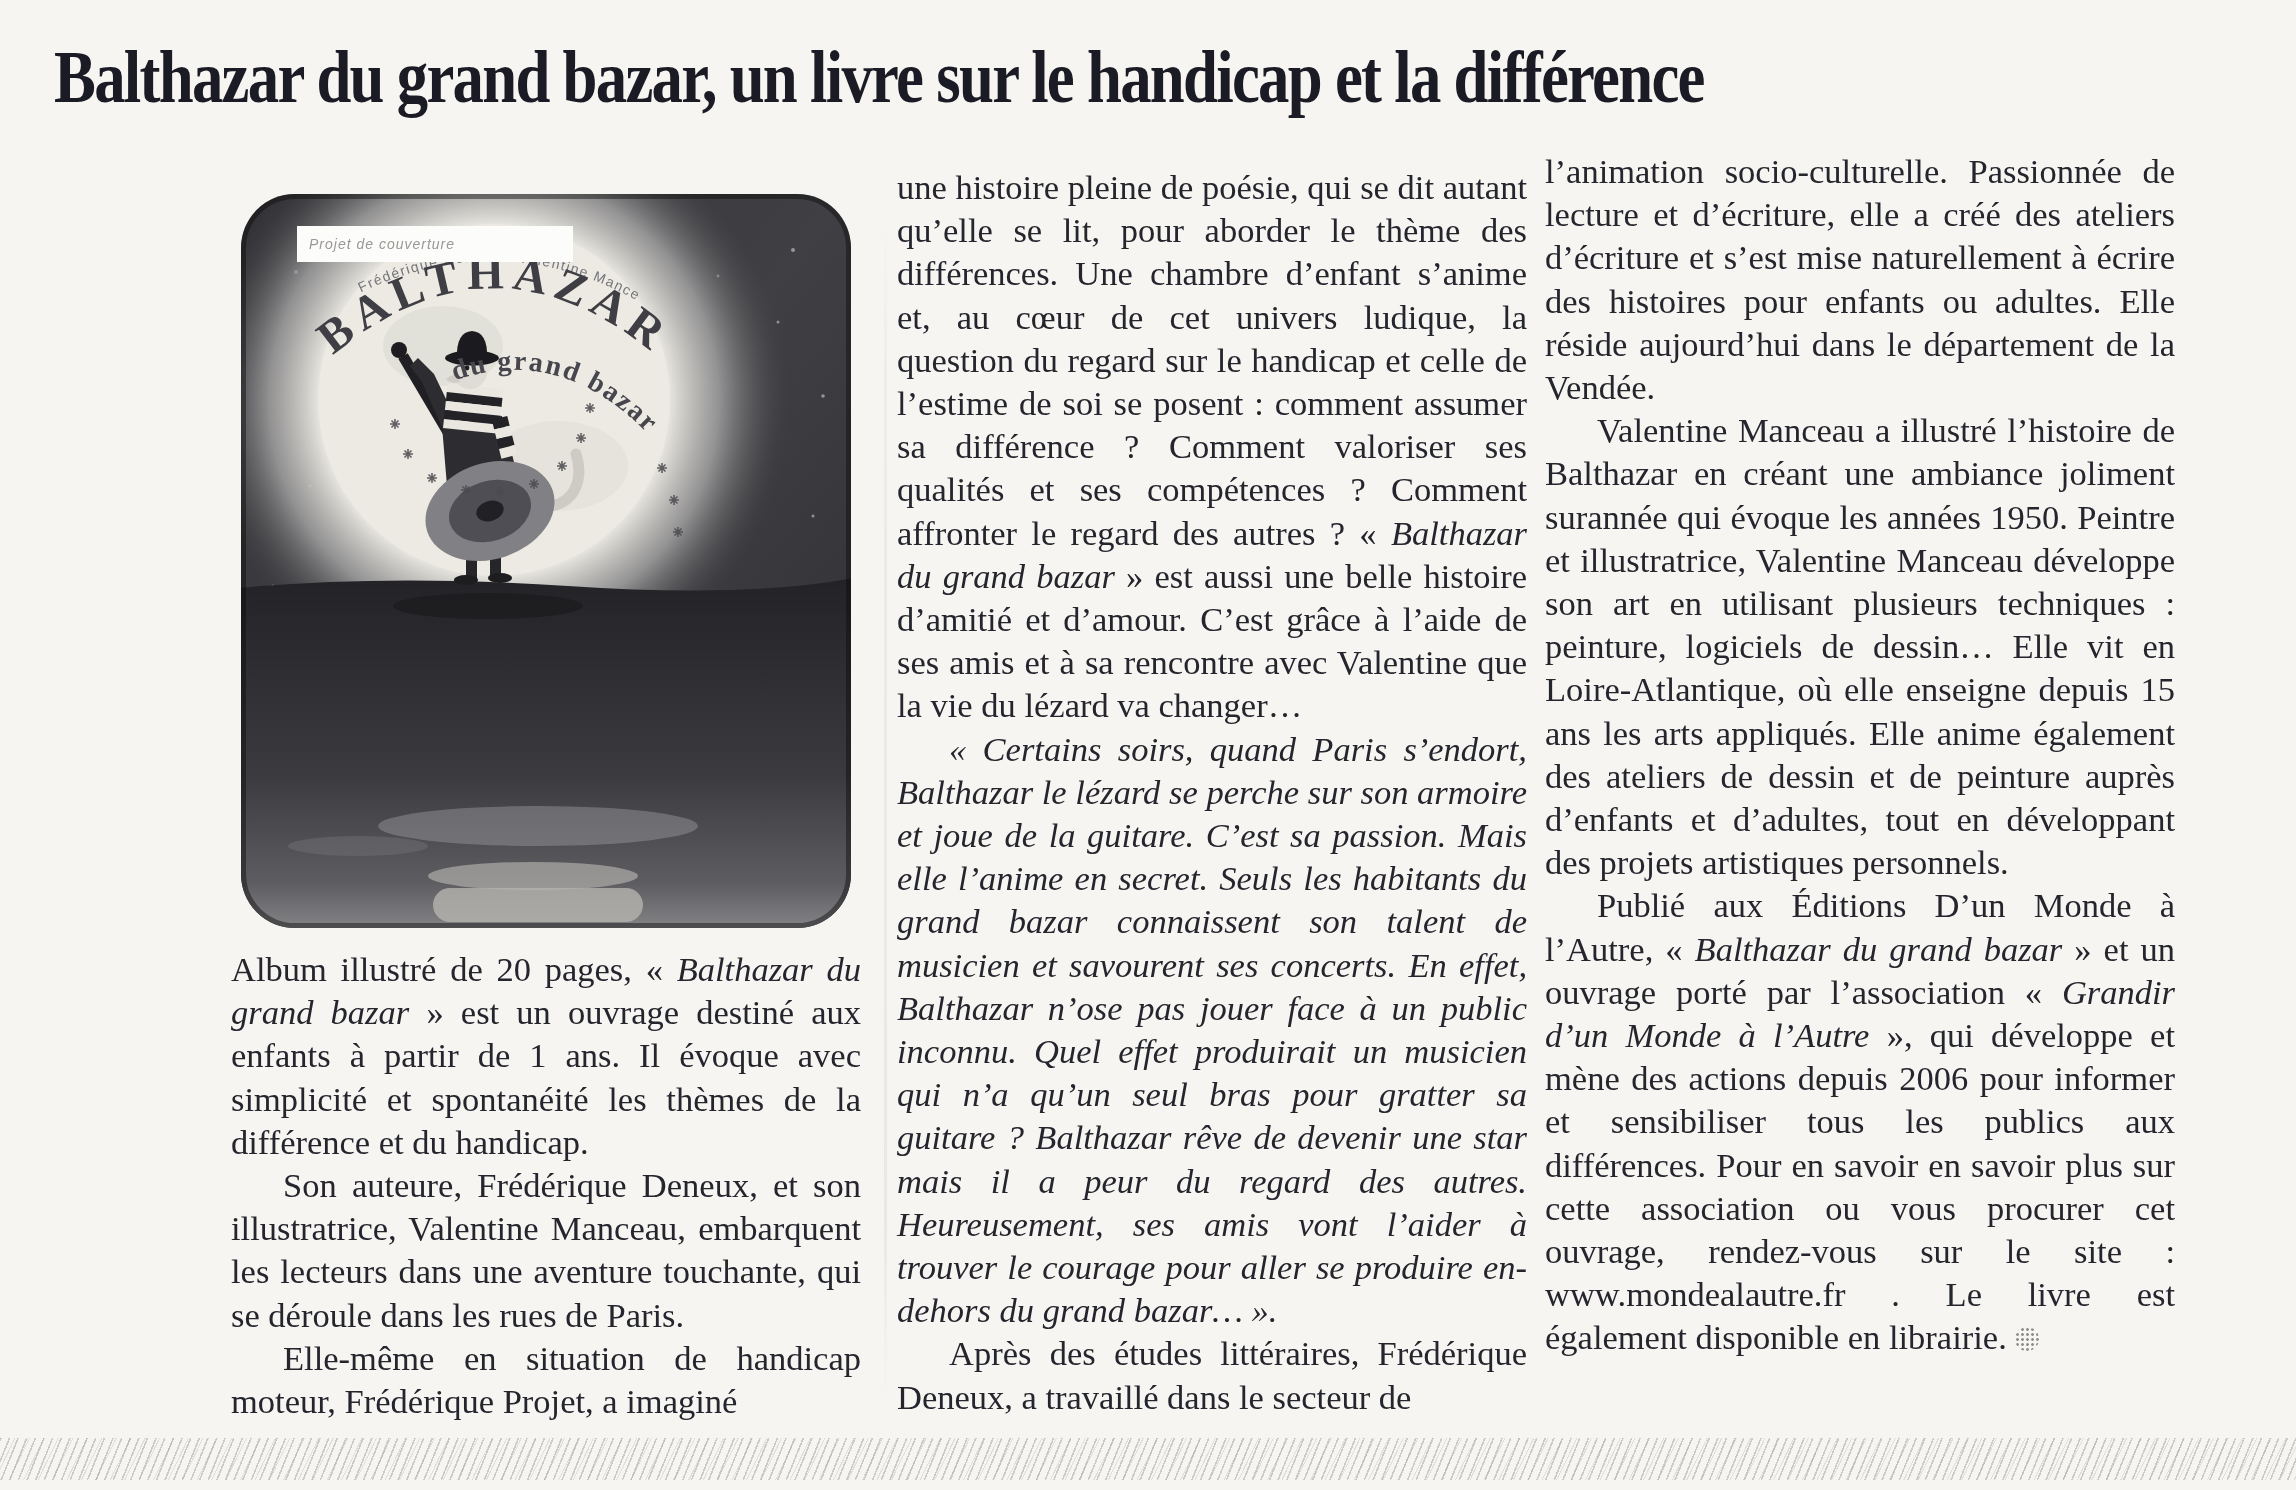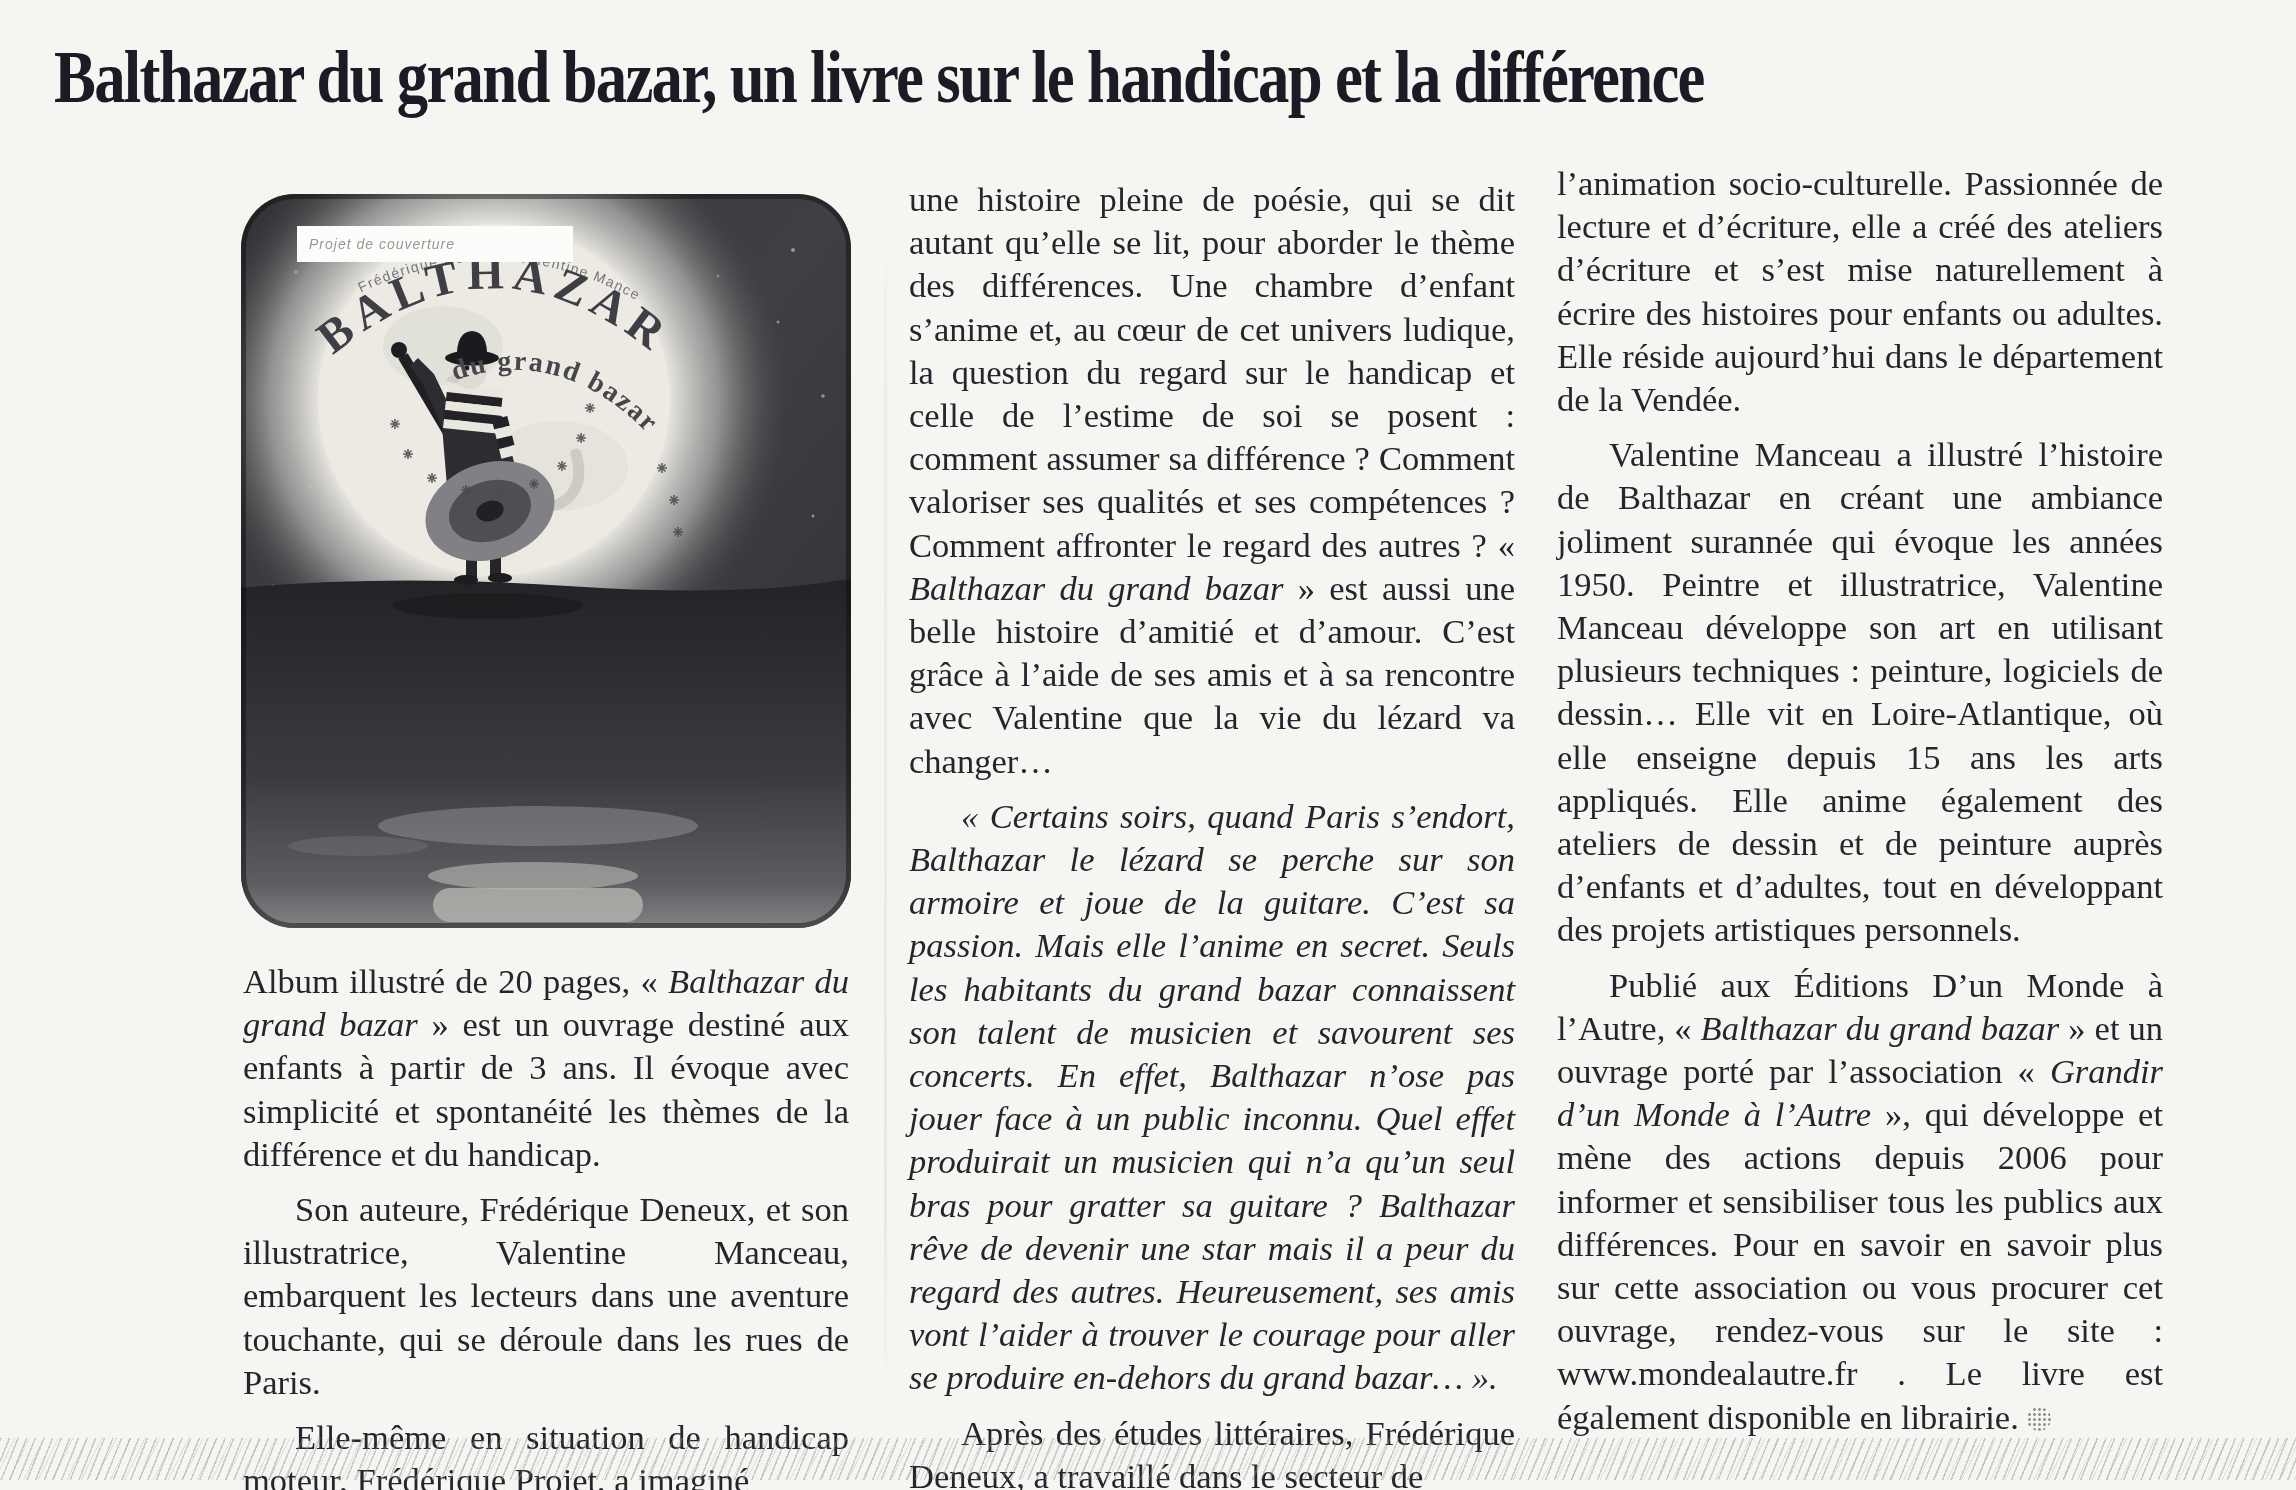--- a/index.html
+++ b/index.html
@@ -29,21 +29,21 @@
     font-style:italic;font-size:14px;letter-spacing:1px;color:#9a9894;
     padding-left:12px;box-sizing:border-box;margin-left:31px;
   }
   .col{
     position:absolute;width:630px;text-align:justify;
   }
   #col-left{left:231px;top:948px;}
   #col-mid{left:897px;top:166px;}
   #col-right{left:1545px;top:150px;}
   .para{
-    margin:12px;font-size:34.5px;line-height:43.2px;color:#25252e;
+    margin:0;font-size:34.5px;line-height:43.2px;color:#25252e;
     font-family:"Liberation Serif", serif;
   }
   .para.indent{text-indent:52px;}
   .it{font-style:italic;}
   .end-marker{
     display:inline-block;width:24px;height:24px;border-radius:50%;
     margin-left:8px;vertical-align:-2px;
     background-image:radial-gradient(#8f8f8f 1.3px, transparent 1.5px);
     background-size:5px 5px;
   }
@@ -194,21 +194,21 @@
           <textPath href="#arcSub" startOffset="2%">du grand bazar</textPath>
         </text>
 
         <rect x="3" y="8" width="610" height="734" rx="54" fill="none" stroke="rgba(10,10,12,0.45)" stroke-width="10"></rect>
       </g>
     </svg>
     <div class="cover-label">Projet de couverture</div>
   </figure>
 
   <section class="col" id="col-left">
-      <p class="para"><span>Album illustré de 20 pages, « </span><span class="it">Balthazar du grand bazar</span><span> » est un ouvrage destiné aux enfants à partir de 3 ans. Il évoque avec simplicité et spontanéité les thèmes de la différence et du handicap.</span></p>
+      <p class="para"><span>Album illustré de 20 pages, « </span><span class="it">Balthazar du grand bazar</span><span> » est un ouvrage destiné aux enfants à partir de 1 ans. Il évoque avec simplicité et spontanéité les thèmes de la différence et du handicap.</span></p>
       <p class="para indent"><span>Son auteure, Frédérique Deneux, et son illustratrice, Valentine Manceau, embarquent les lecteurs dans une aventure touchante, qui se déroule dans les rues de Paris.</span></p>
       <p class="para indent"><span>Elle-même en situation de handicap moteur, Frédérique Projet, a imaginé</span></p>
     </section>
   <section class="col" id="col-mid">
       <p class="para"><span>une histoire pleine de poésie, qui se dit autant qu’elle se lit, pour aborder le thème des différences. Une chambre d’enfant s’anime et, au cœur de cet univers ludique, la question du regard sur le handicap et celle de l’estime de soi se posent : comment assumer sa différence ? Comment valoriser ses qualités et ses compétences ? Comment affronter le regard des autres ? « </span><span class="it">Balthazar du grand bazar</span><span> » est aussi une belle histoire d’amitié et d’amour. C’est grâce à l’aide de ses amis et à sa rencontre avec Valentine que la vie du lézard va changer…</span></p>
       <p class="para indent"><span class="it">« Certains soirs, quand Paris s’endort, Balthazar le lézard se perche sur son armoire et joue de la guitare. C’est sa passion. Mais elle l’anime en secret. Seuls les habitants du grand bazar connaissent son talent de musicien et savourent ses concerts. En effet, Balthazar n’ose pas jouer face à un public inconnu. Quel effet produirait un musicien qui n’a qu’un seul bras pour gratter sa guitare ? Balthazar rêve de devenir une star mais il a peur du regard des autres. Heureusement, ses amis vont l’aider à trouver le courage pour aller se produire en-dehors du grand bazar… ».</span></p>
       <p class="para indent"><span>Après des études littéraires, Frédérique Deneux, a travaillé dans le secteur de</span></p>
     </section>
   <section class="col" id="col-right">
       <p class="para"><span>l’animation socio-culturelle. Passionnée de lecture et d’écriture, elle a créé des ateliers d’écriture et s’est mise naturellement à écrire des histoires pour enfants ou adultes. Elle réside aujourd’hui dans le département de la Vendée.</span></p>

